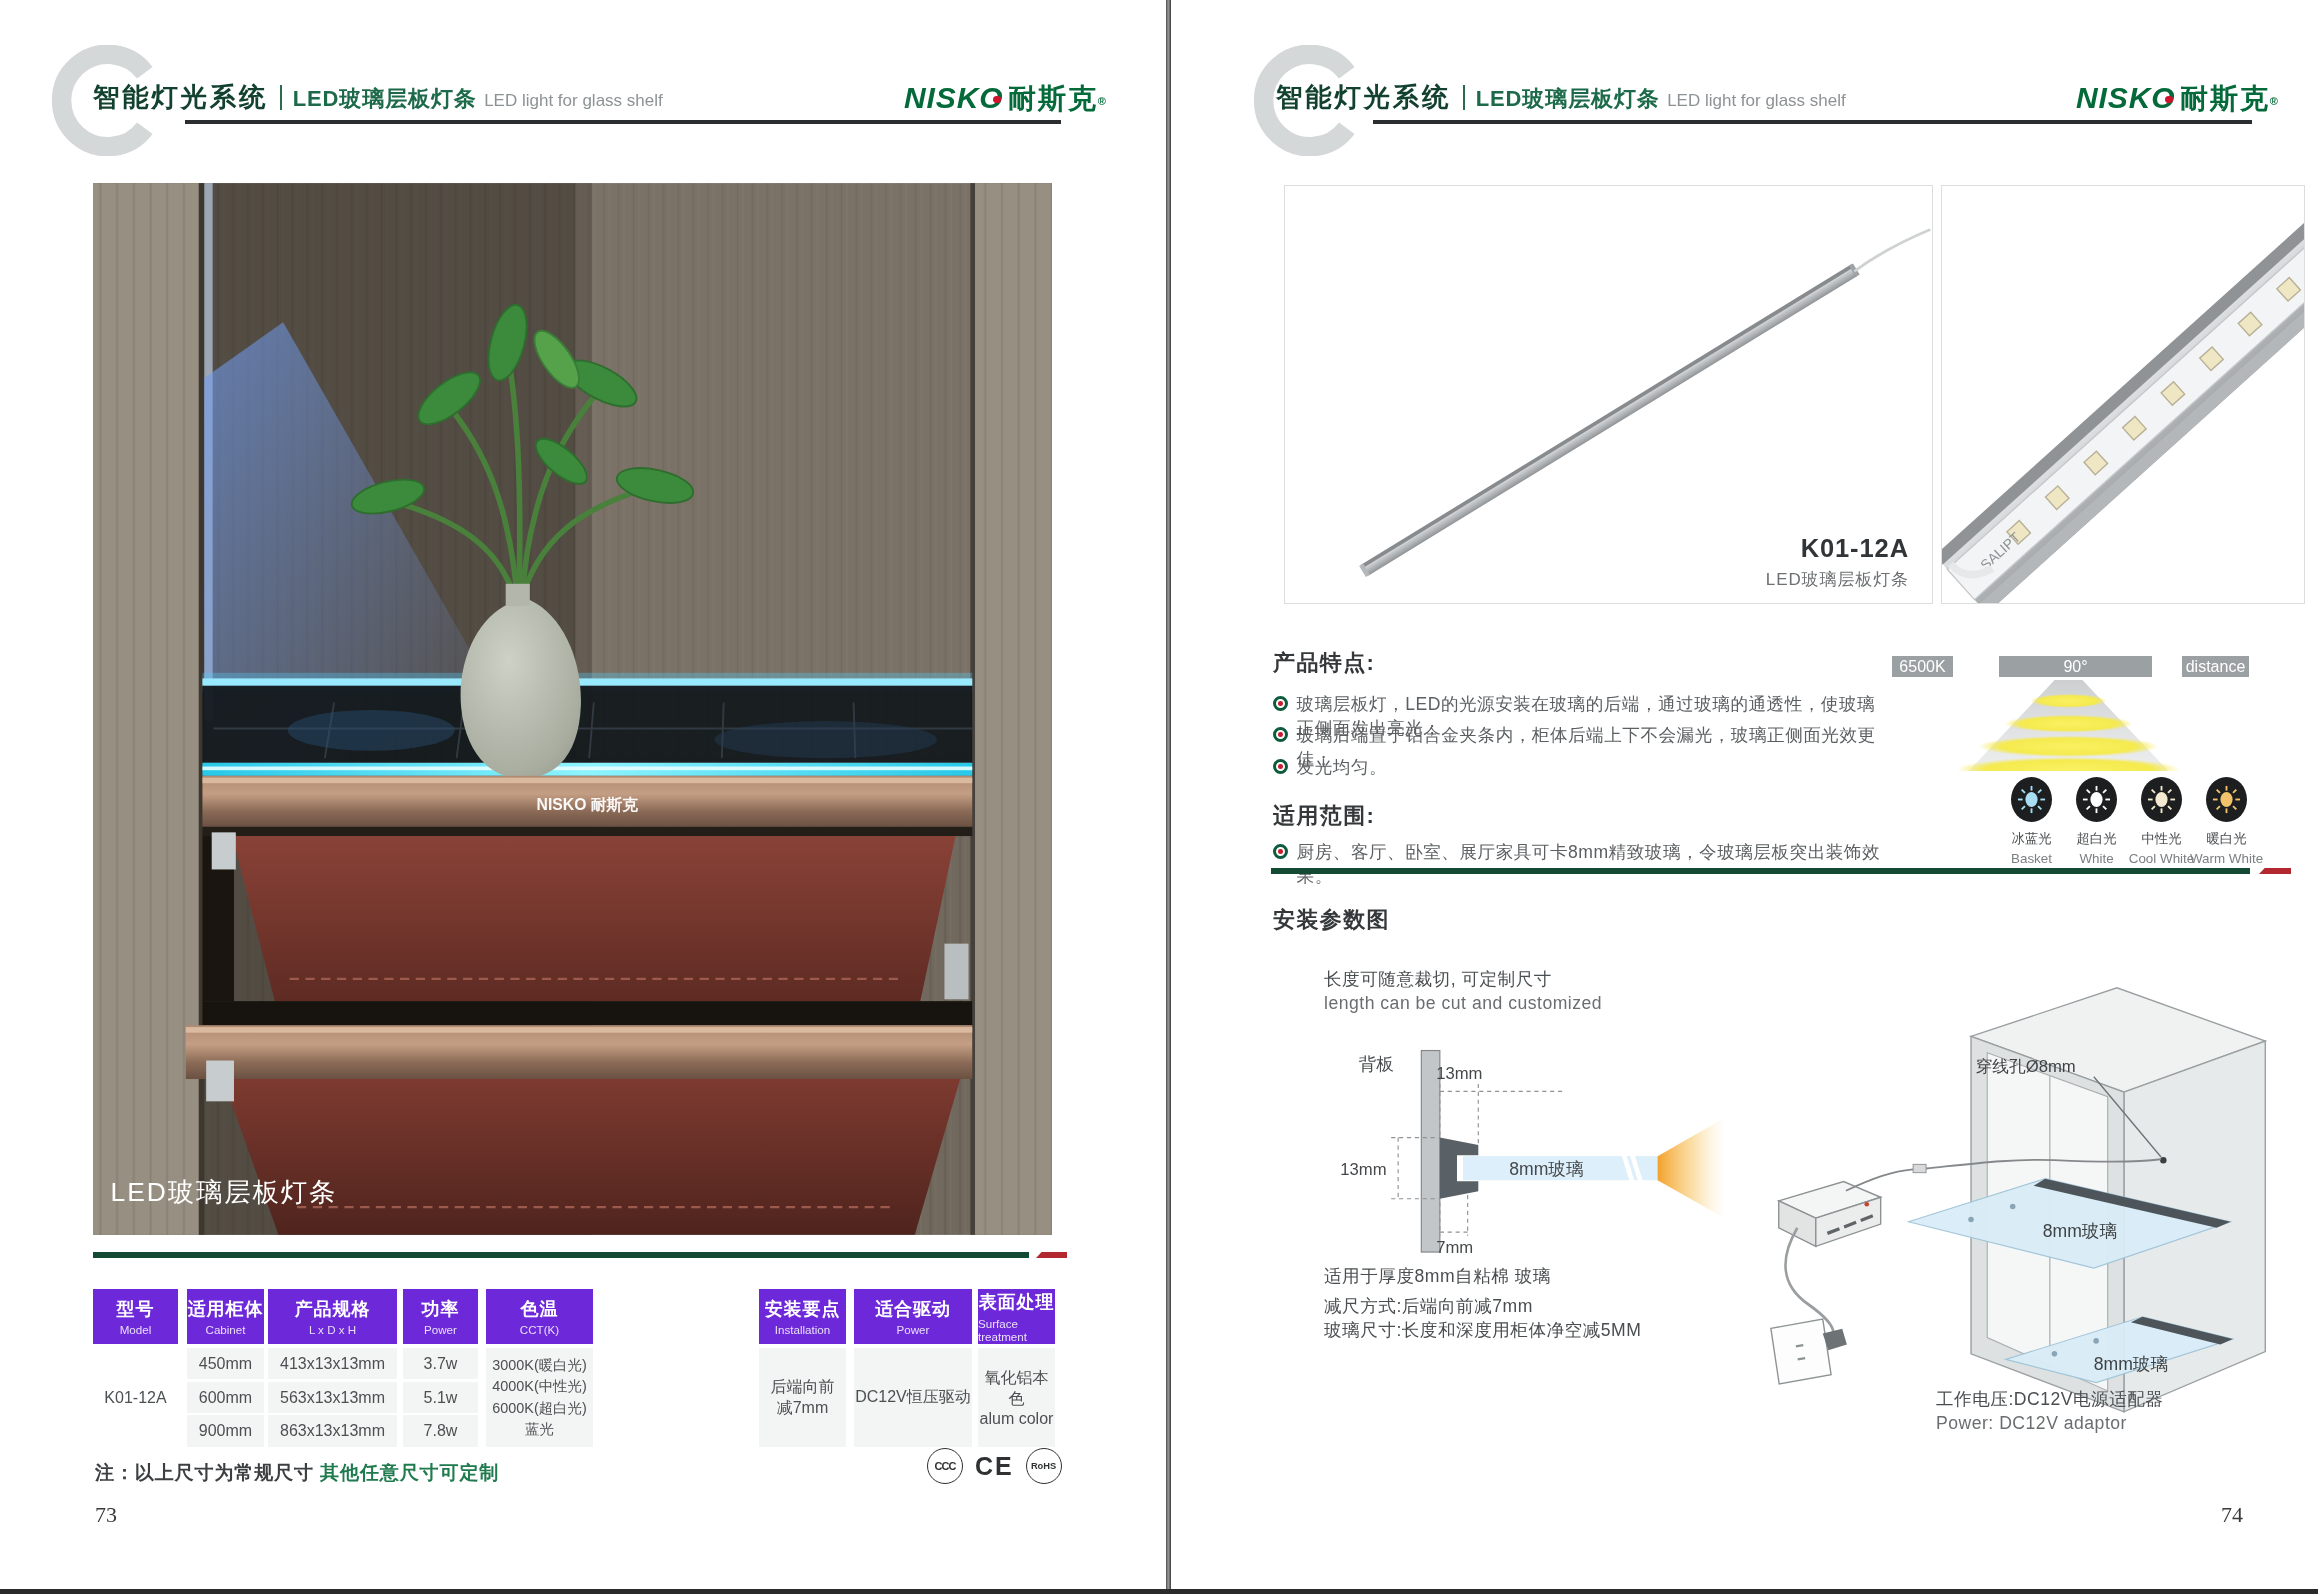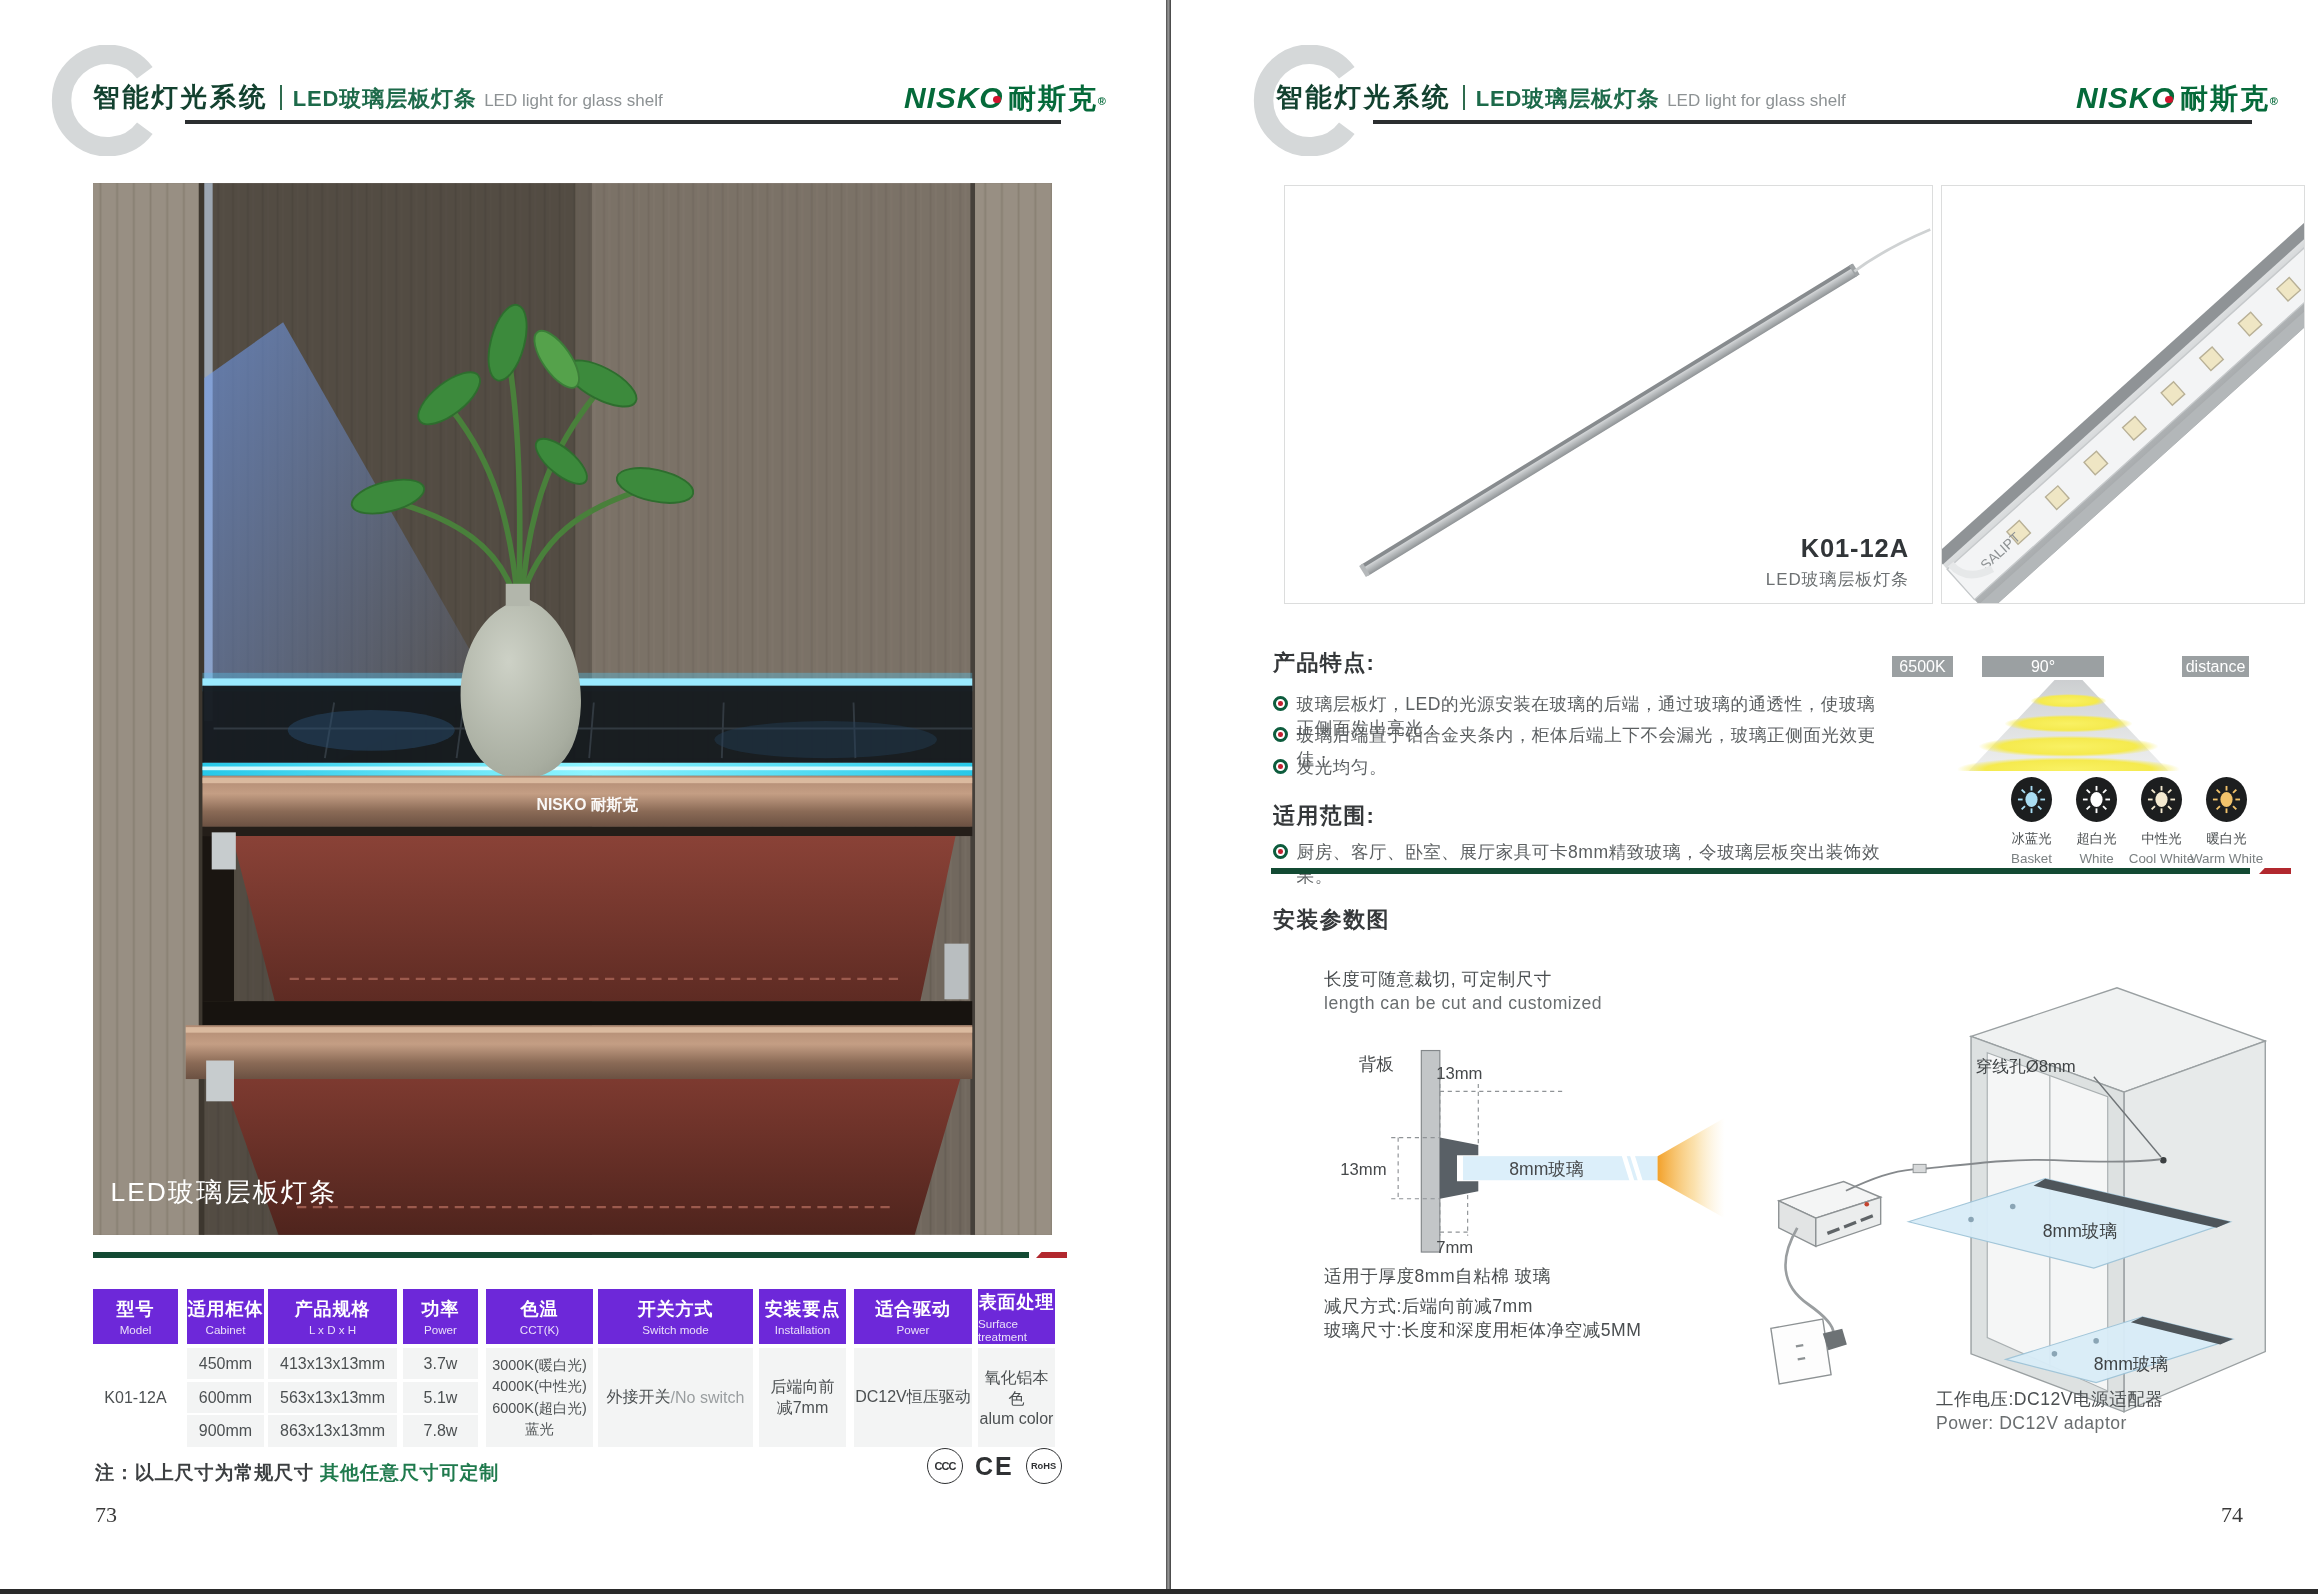--- a/index.html
+++ b/index.html
@@ -289,30 +289,20 @@
           <span class="en">CCT(K)</span>
         </div>
       <div class="tcell" style="top:59px;height:99px;">
         <span class="cctline">3000K(暖白光)</span>
         <span class="cctline">4000K(中性光)</span>
         <span class="cctline">6000K(超白光)</span>
         <span class="cctline">蓝光</span>
       </div>
     </div>
 
-    <div class="tcol" style="left:505px;width:155px;height:159px;">
-      <div class="thead">
-          <span class="zh">开关方式</span>
-          <span class="en">Switch mode</span>
-        </div>
-      <div class="tcell" style="top:59px;height:99px;flex-direction:row;">
-        <span>外接开关</span>
-          <span class="dim-en">/No switch</span>
-      </div>
-    </div>
 
     <div class="tcol" style="left:666px;width:87px;height:159px;">
       <div class="thead">
           <span class="zh">安装要点</span>
           <span class="en">Installation</span>
         </div>
       <div class="tcell" style="top:59px;height:99px;padding:0 9.3px;box-sizing:border-box;">
           <span>后端向前减7mm</span>
         </div>
     </div>
@@ -429,21 +419,21 @@
   <div class="abs sect-title" style="left:1273px;top:801px;">适用范围:</div>
   <div class="feat" style="left:1273px;top:840px;width:617px;">
     <span class="bullet">
         <i></i>
       </span>
     <span class="txt">厨房、客厅、卧室、展厅家具可卡8mm精致玻璃，令玻璃层板突出装饰效果。</span>
   </div>
 
   <div class="abs" style="left:1892px;top:656px;width:357px;height:116px;">
     <div class="ph-box" style="left:0;top:0;width:61px;">6500K</div>
-    <div class="ph-box" style="left:90px;top:0;width:122px;">90°</div>
+    <div class="ph-box" style="left:107px;top:0;width:153px;">90°</div>
     <div class="ph-box" style="left:290px;top:0;width:67px;">distance</div>
     <svg class="abs" style="left:65px;top:24px;" width="223" height="91" viewBox="0 0 480 196">
       <defs>
         <linearGradient id="coneg" x1="0" y1="0" x2="0" y2="1">
           <stop offset="0" stop-color="#c3c6c8" stop-opacity=".85"></stop>
             <stop offset="1" stop-color="#dfe1e2" stop-opacity=".55"></stop>
         </linearGradient>
         <radialGradient id="lum" cx=".5" cy=".5" r=".5">
           <stop offset="0" stop-color="#f9f163"></stop>
             <stop offset=".75" stop-color="#f5ea4e"></stop>

